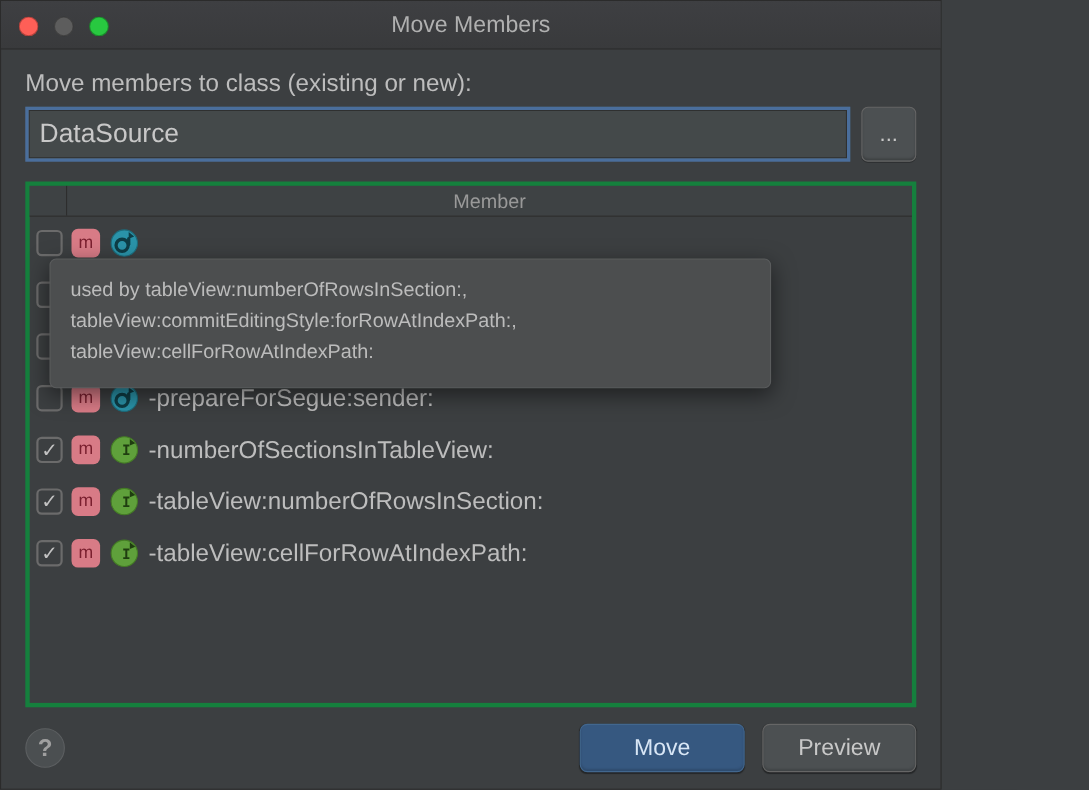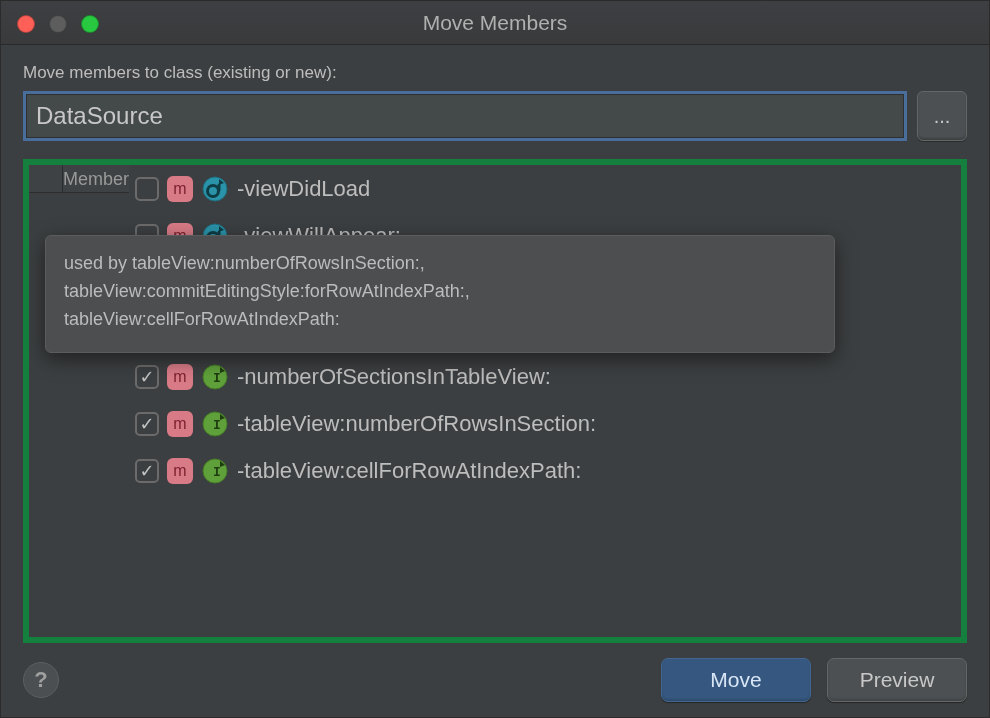--- a/index.html
+++ b/index.html
@@ -3,38 +3,38 @@
 <meta charset="utf-8">
 <style>
   * { box-sizing: border-box; margin: 0; padding: 0; }
   html, body { width: 990px; height: 718px; overflow: hidden; }
   body {
     font-family: -apple-system, "Helvetica Neue", Arial, sans-serif;
     background: #3c3f41;
     color: #bbbbbb;
     font-size: 20px;
   }
-  .window { width: 990px; height: 718px; display: flex; flex-direction: column; background:#3c3f41; border:1px solid #2b2b2b; }
+  .window { width: 856px; height: 718px; display: flex; flex-direction: column; background:#3c3f41; border:1px solid #2b2b2b; }
   .titlebar {
     height: 44px;
     background: linear-gradient(#3e3f42,#393a3c);
     border-bottom: 1px solid #2a2a2a;
     display: flex; align-items: center;
     position: relative;
   }
   .traffic { display: flex; gap: 14px; position: absolute; left: 16px; top: 14px;}
   .circle { width: 18px; height: 18px; border-radius: 50%; border: 1px solid rgba(0,0,0,.3);}
   .red { background: #fe5f57; }
   .yellow { background: #5d5d5d; }
   .green { background: #28c840; }
   .titlebar-title {
     margin: 0 auto; font-size: 21px; color: #b0b0b0;
   }
   .content { padding: 18px 22px 0 22px; flex: 1; display: flex; flex-direction: column; position: relative;}
-  .label { font-size: 17px; color: #bdbdbd; margin-bottom: 8px; }
+  .label { font-size: 22px; color: #bdbdbd; margin-bottom: 8px; }
   .input-row { display: flex; gap: 10px; align-items: stretch; }
   .text-input {
     flex: 1;
     height: 50px;
     background: #44494a;
     border: 3px solid #4a6e9c;
     box-shadow: 0 0 0 1px #2f3030 inset;
     padding: 1px 10px;
     color: #c8c8c8;
     font-size: 24px;
@@ -47,23 +47,23 @@
     border: 1px solid #666;
     border-radius: 6px;
     box-shadow: inset 0 -2px 2px rgba(0,0,0,.2), 0 1px 0 rgba(0,0,0,.3);
     color: #c8c8c8;
     font-size: 20px;
     display: flex; align-items: center; justify-content: center;
     cursor: pointer;
   }
   .table-wrap { margin-top: 18px; flex:1; display:flex; flex-direction:column; min-height:0;}
   .table {
-    border: 6px solid #15803d;
+    border: 4px solid #15803d;
     background:#3c3f41;
-    display:flex; flex-direction:row;
+    display:flex; flex-direction:column;
     flex:1;
     min-height:0;
   }
   .thead {
     display: flex; height: 28px; border-bottom:1px solid #2d2d2d;
     background:#3e4244;
   }
   .th-check { width: 34px; border-right:1px solid #2d2d2d;}
   .th-member { flex:1; text-align:center; font-size:18px; color:#999; line-height:28px;}
   .tbody { flex:1; overflow:hidden;}
@@ -165,21 +165,20 @@
               <div class="chk"></div>
               <div class="badge-m">m</div>
               <div class="icon-slot">
                 <svg width="26" height="26" viewBox="0 0 26 26">
                   <circle cx="13" cy="13" r="12" fill="#2a93a9" stroke="#1d6c7c"></circle>
                   <circle cx="11" cy="15" r="5.5" fill="none" stroke="#0e3d46" stroke-width="3"></circle>
                   <path d="M17 9 L17 3 L22 7 Z" fill="#0e3d46"></path>
                   <path d="M17 9 L17 14" stroke="#0e3d46" stroke-width="3" stroke-linecap="round"></path>
                 </svg>
               </div>
-              <div class="member-label">-viewDidLoad</div>
             </div>
             <div class="row">
               <div class="chk"></div>
               <div class="badge-m">m</div>
               <div class="icon-slot">
                 <svg width="26" height="26" viewBox="0 0 26 26">
                   <circle cx="13" cy="13" r="12" fill="#2a93a9" stroke="#1d6c7c"></circle>
                   <circle cx="11" cy="15" r="5.5" fill="none" stroke="#0e3d46" stroke-width="3"></circle>
                   <path d="M17 9 L17 3 L22 7 Z" fill="#0e3d46"></path>
                   <path d="M17 9 L17 14" stroke="#0e3d46" stroke-width="3" stroke-linecap="round"></path>

